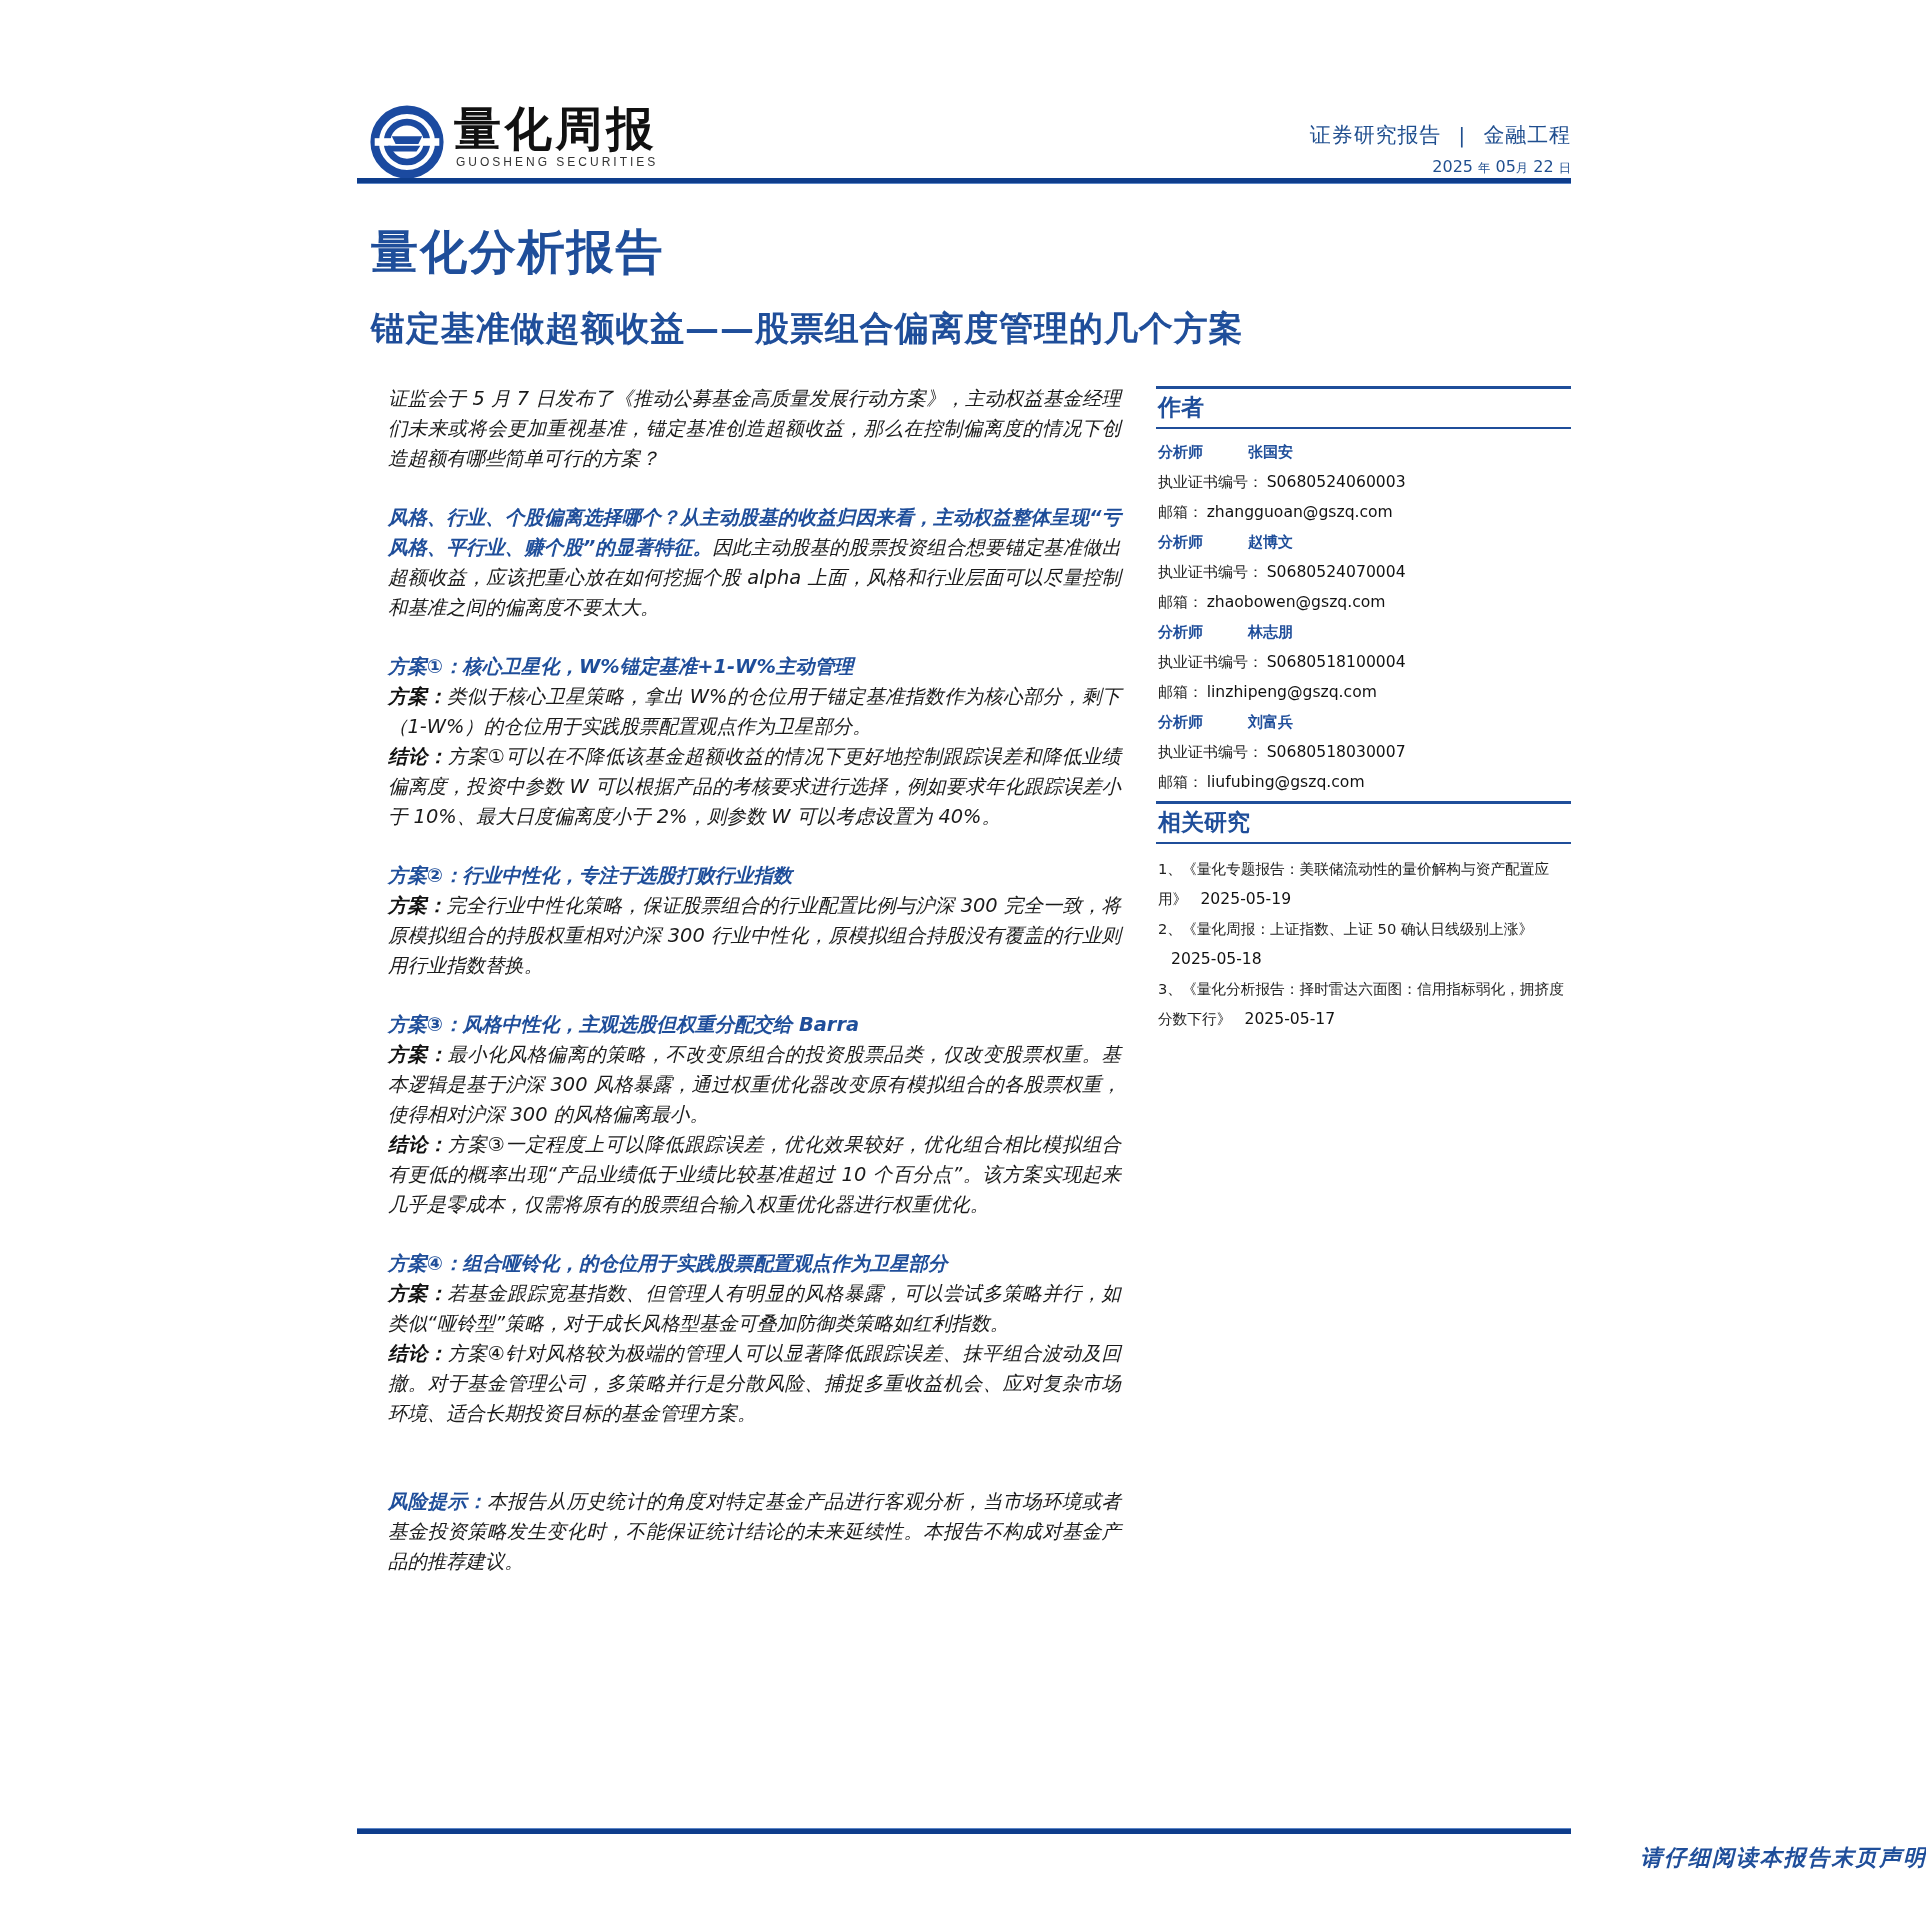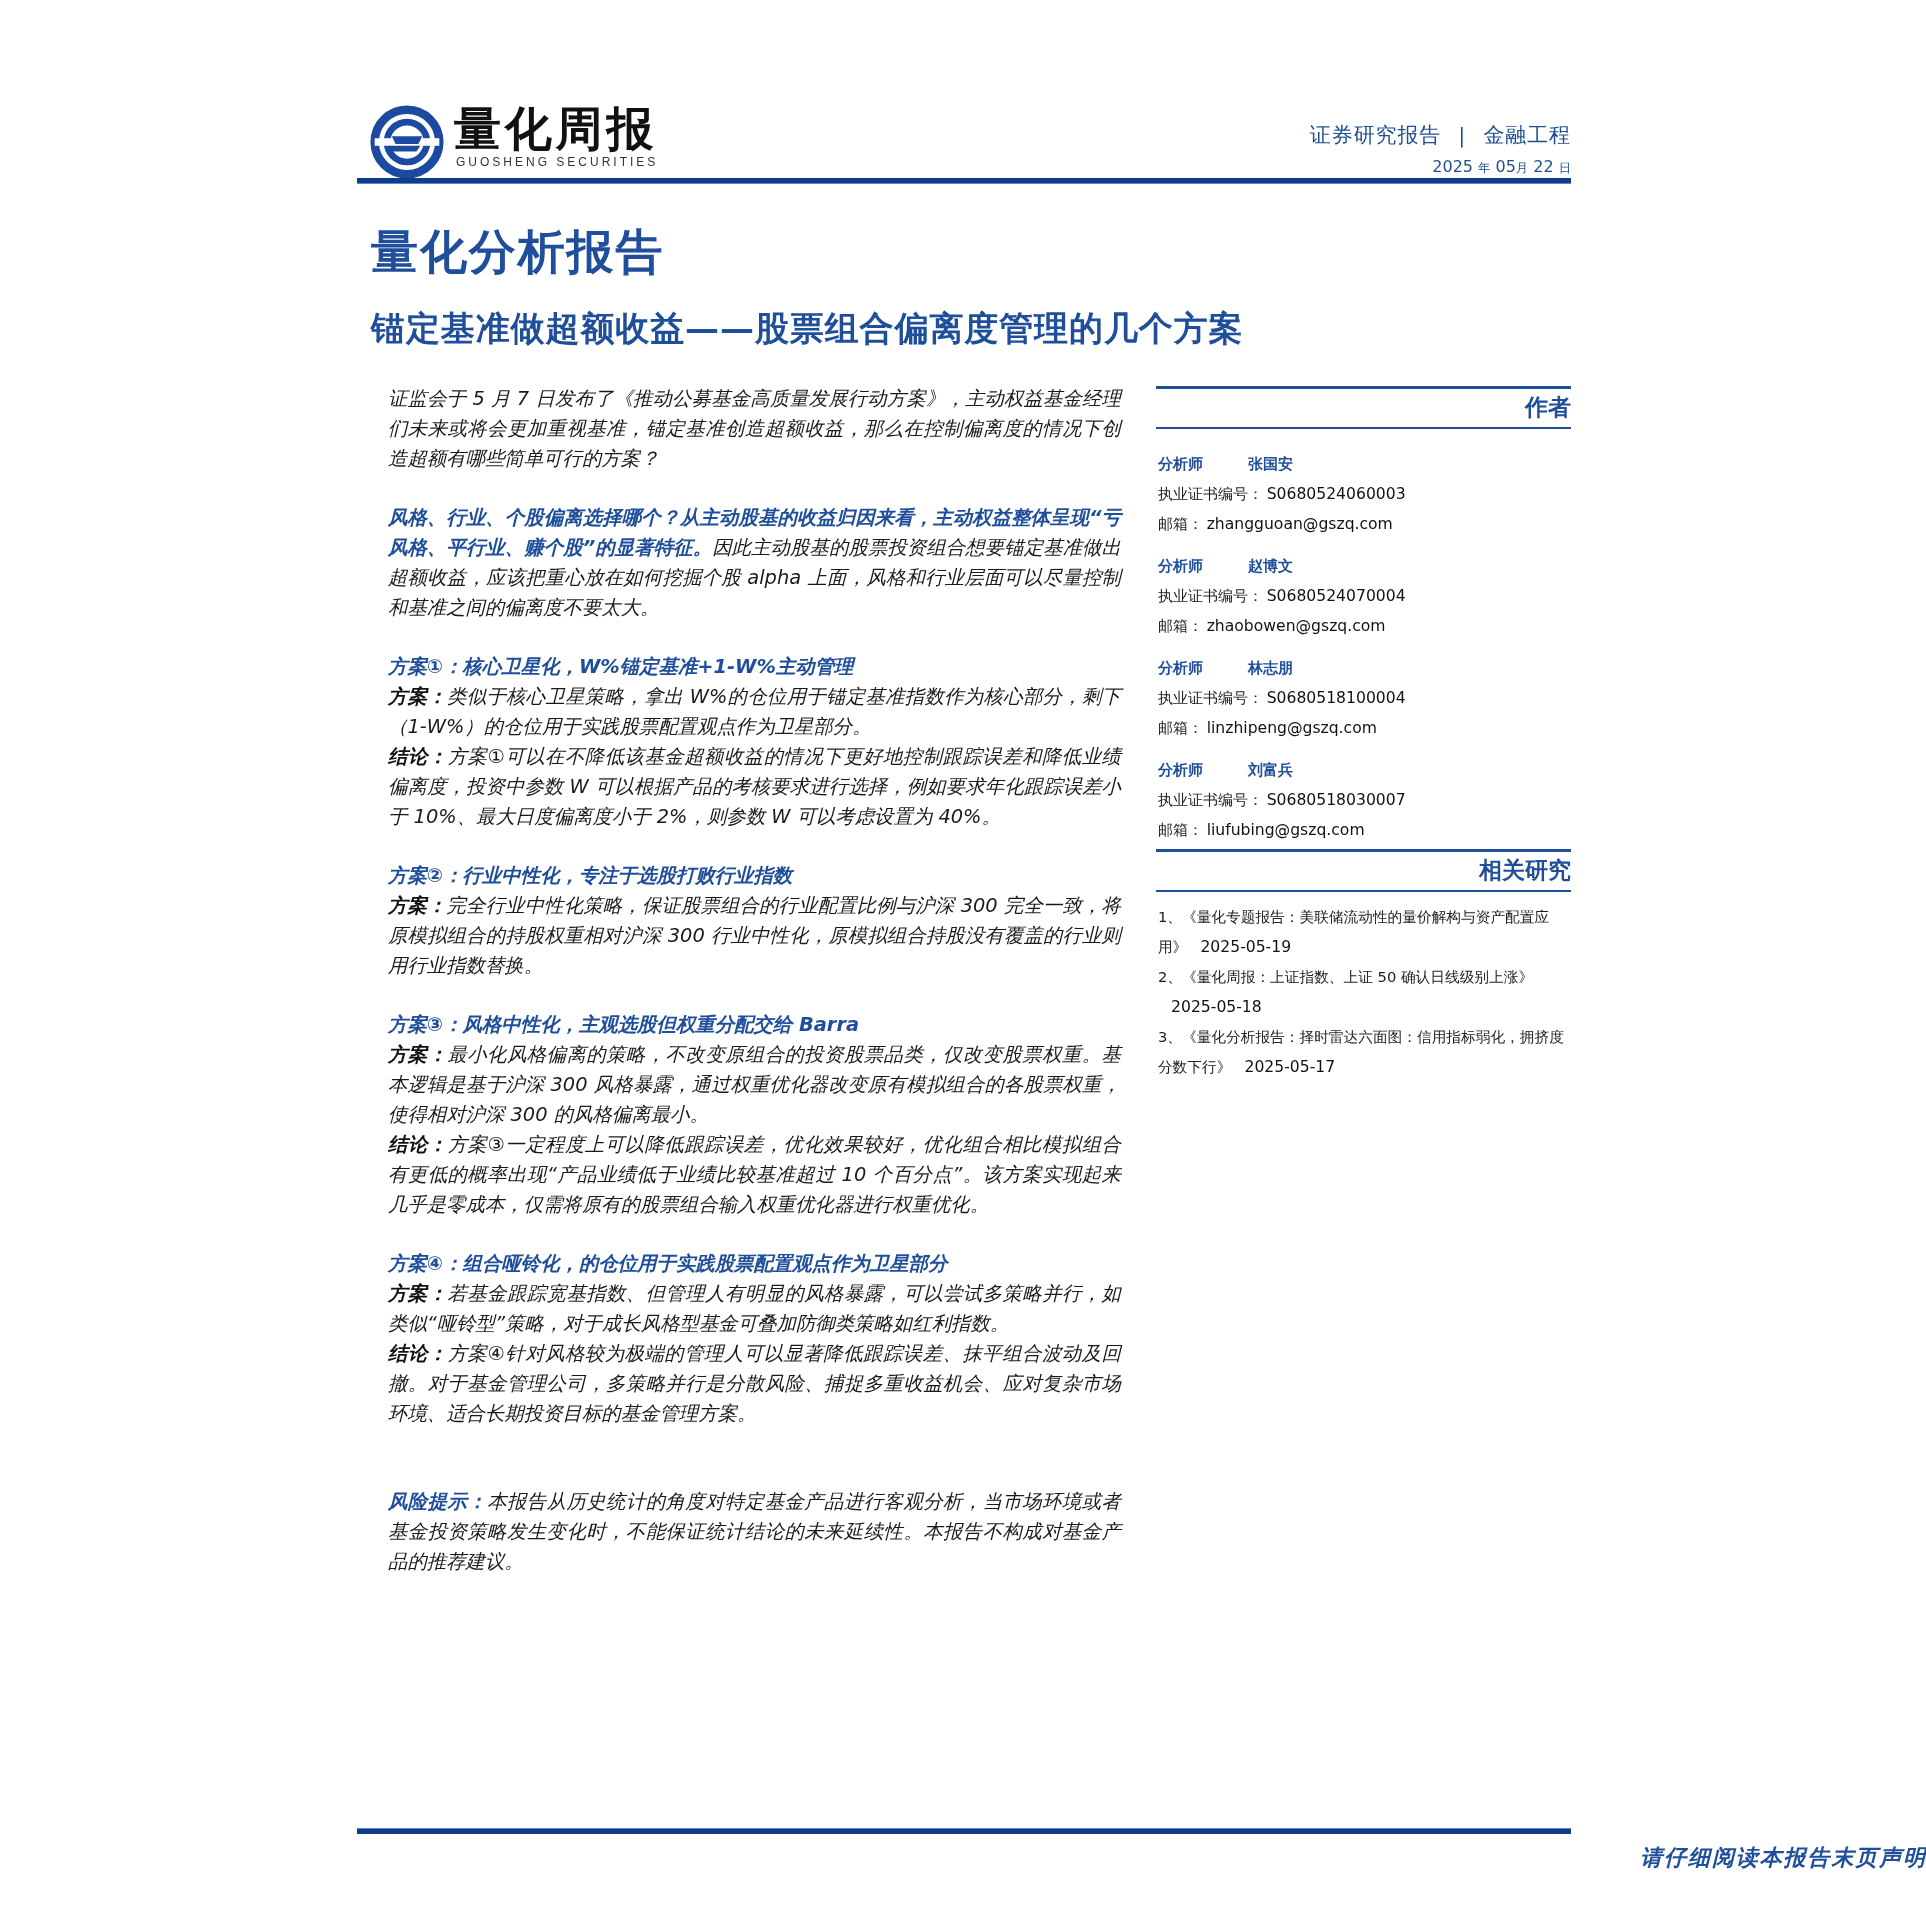--- a/index.html
+++ b/index.html
@@ -32,23 +32,23 @@
   .main p { margin: 0; text-align: justify; font-style: italic; }
   .main .gap { height: 29px; }
   .main .blue { color: #1f4e9a; font-weight: bold; }
   .main .sec-head { color: #1f4e9a; font-weight: bold; }
   .main .lbl { font-weight: bold; color: #111; }
 
   
   .side { left: 1156px; top: 386px; width: 415px; }
   .side-rule { height: 2.8px; background: #1f4e9a; width: 415px; }
   .side-h { font-size: 23px; font-weight: bold; color: #1f4e9a; padding: 5.7px 0 5.7px 1.9px;
-            font-family: "DejaVu Serif", serif; line-height: 26.5px; text-align: right; }
+            font-family: "DejaVu Serif", serif; line-height: 26.5px; }
   .author-row { font-size: 15px; line-height: 30px; padding-left: 1.9px; }
-  .author-row.role { color: #1f4e9a; font-weight: bold; margin-top: 12px; }
+  .author-row.role { color: #1f4e9a; font-weight: bold; }
   .author-row.role .name { margin-left: 45px; }
   .author-row .k { color: #222; }
   .author-row .v { color: #111; margin-left: 3.8px; font-size: 15.6px; }
   .rel { font-size: 14.7px; line-height: 30px; color: #222; padding-left: 1.9px; }
   .rel .d { font-size: 15.6px; margin-left: 13.2px; color: #111; }
 
   
   .ftr-line { left: 357px; top: 1828px; width: 1214px; height: 4.7px; background: #0e3d8c;
               border-top: 0.9px solid #5c86c7; }
   .ftr-text { left: 0; width: 1927px; top: 1843px; text-align: right; font-size: 22px;

